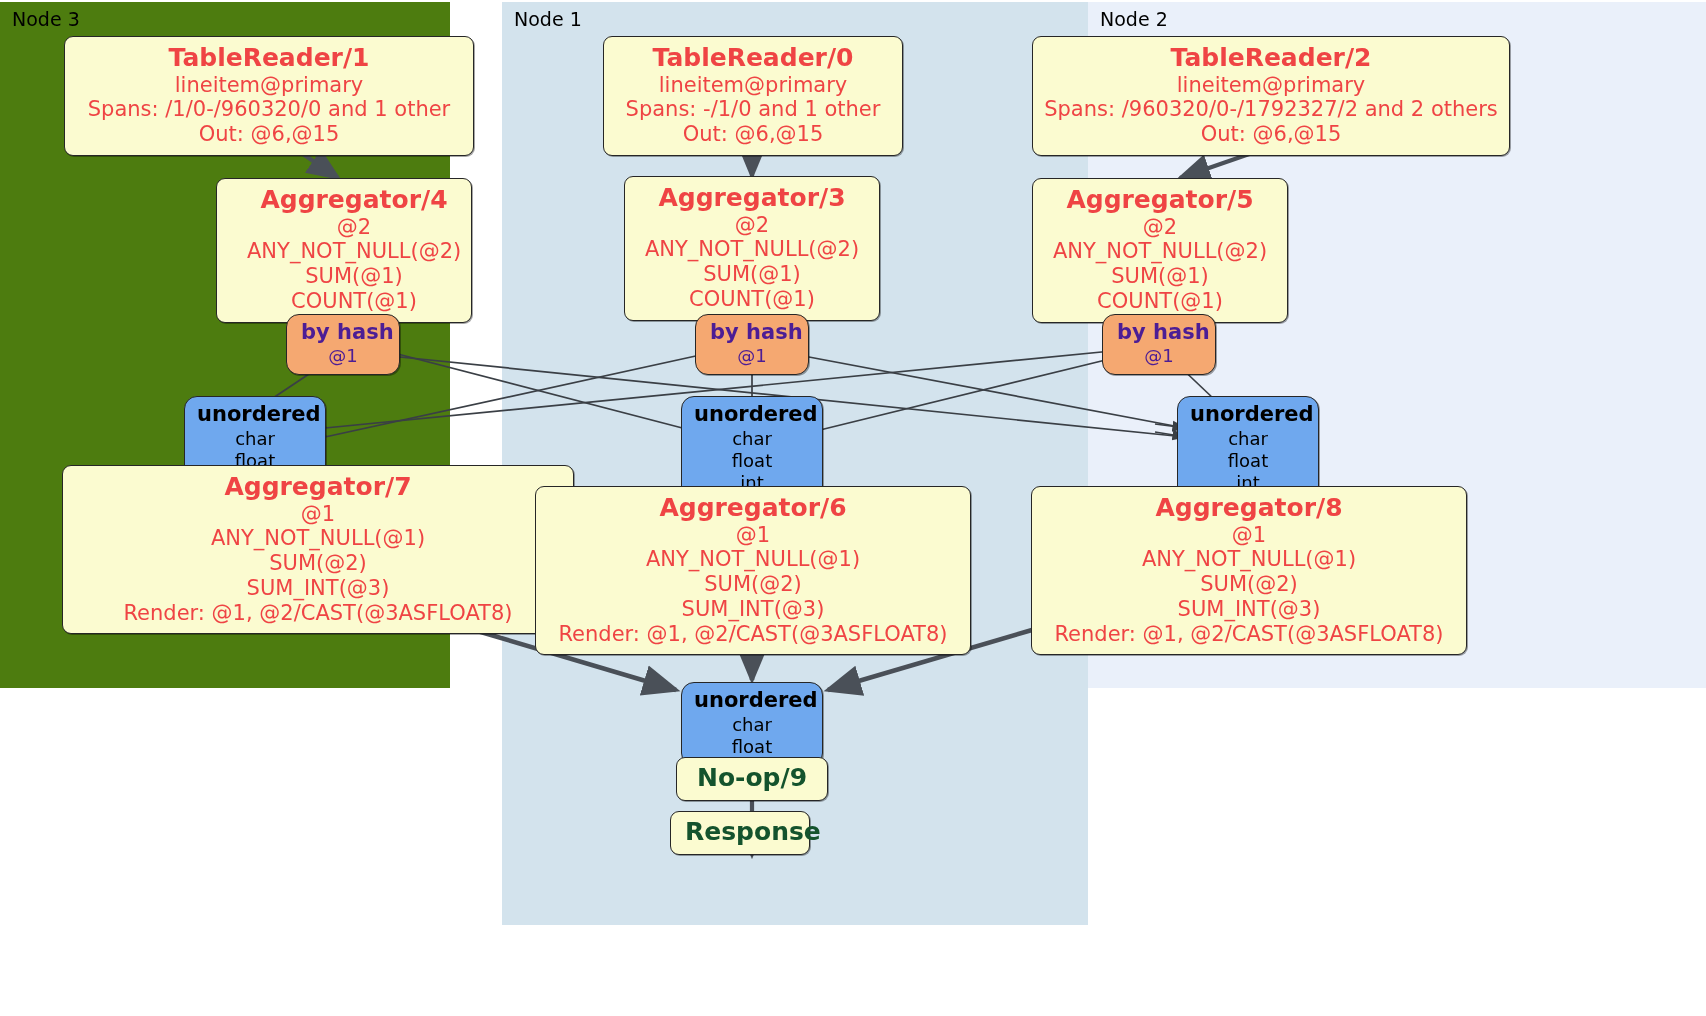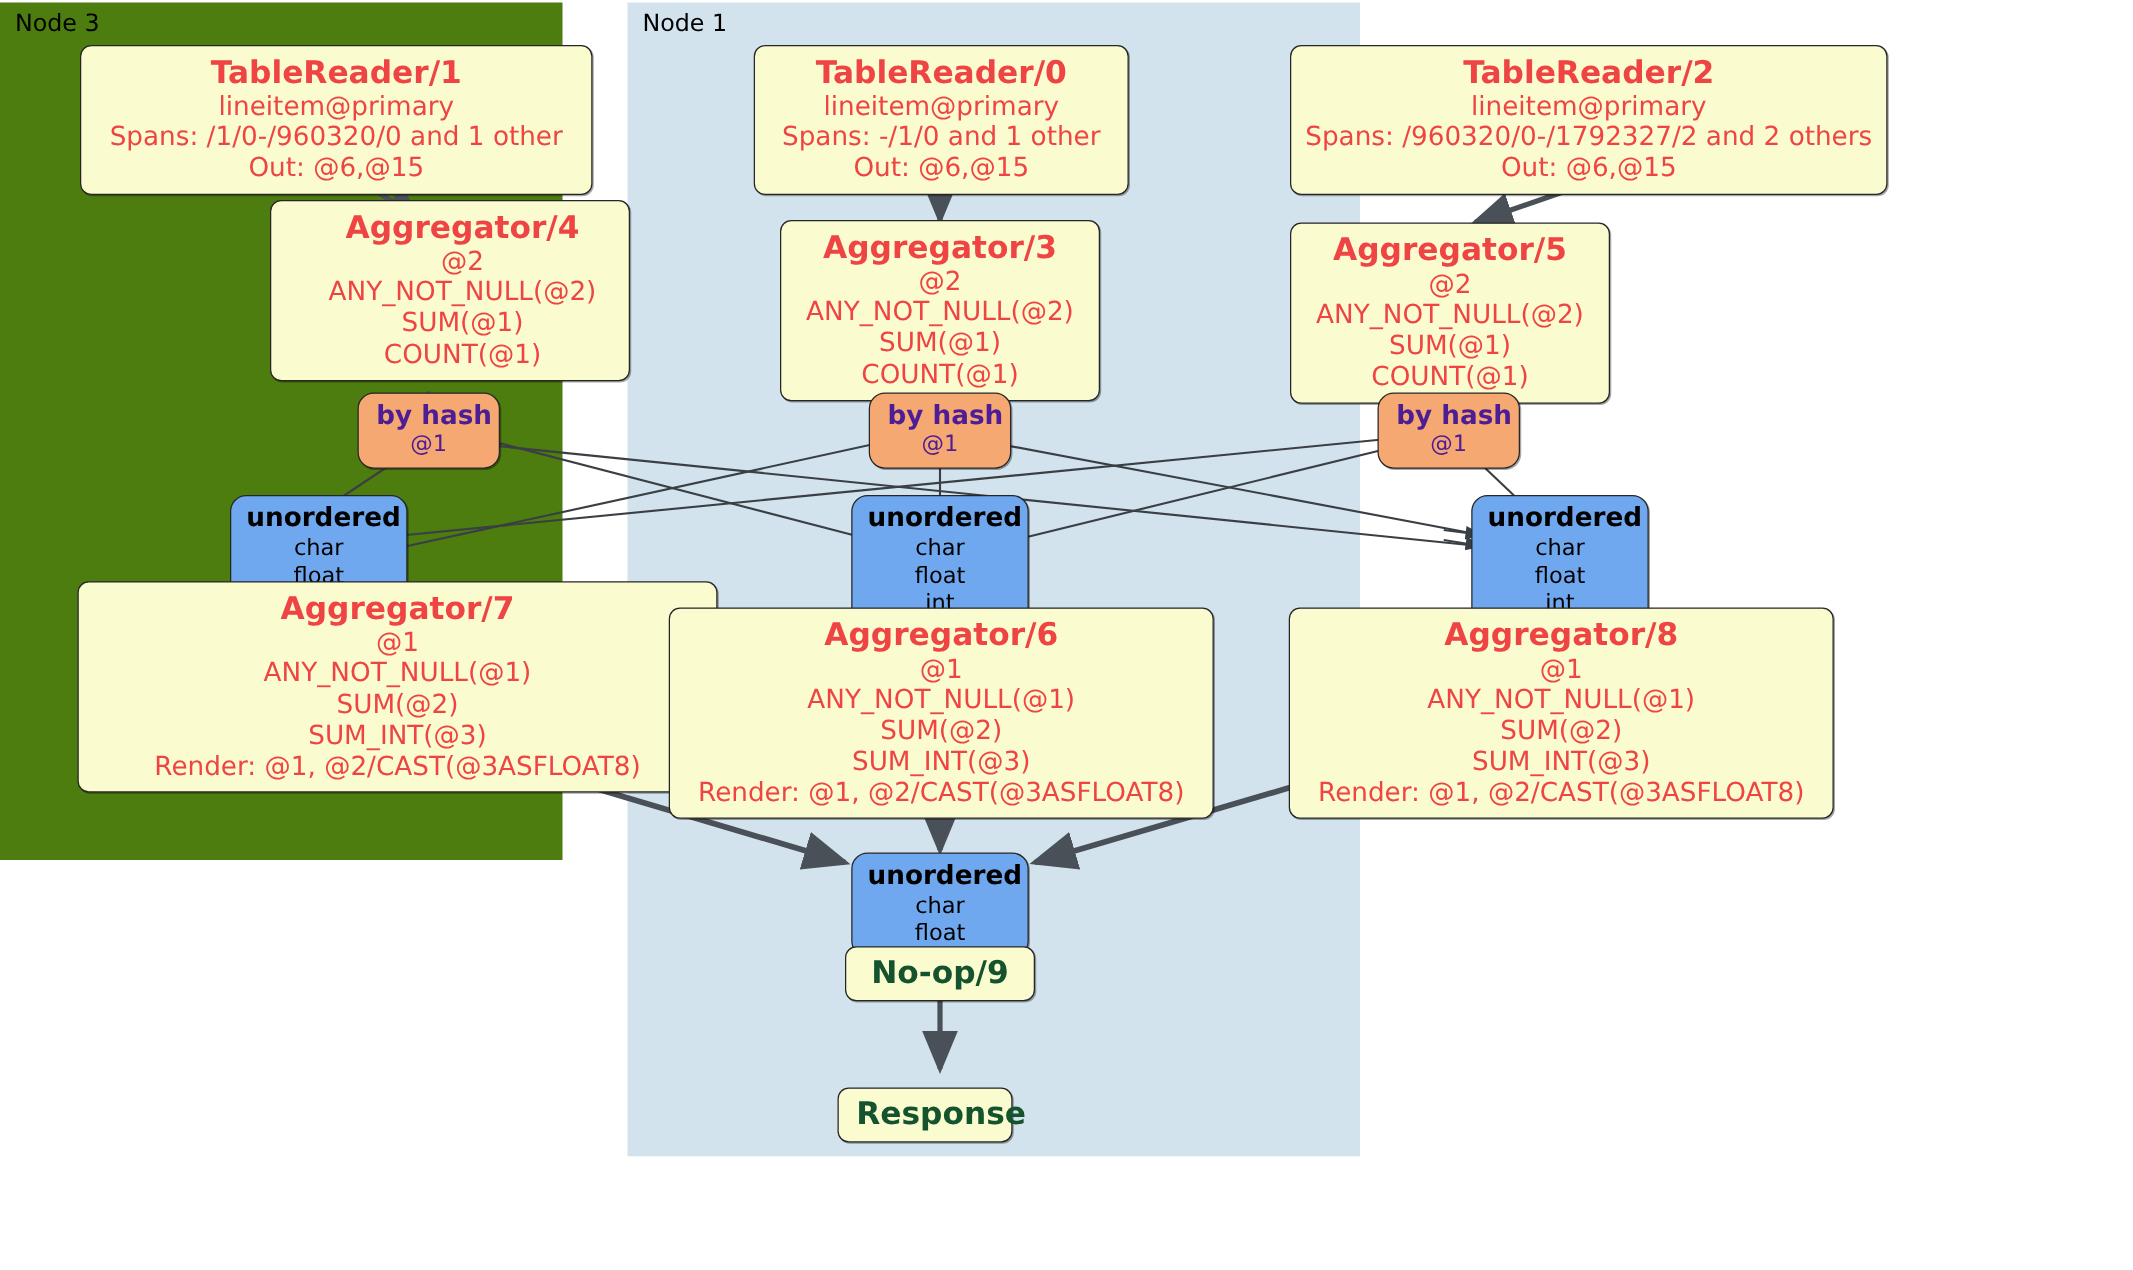--- a/index.html
+++ b/index.html
@@ -136,20 +136,23 @@
 <div id="canvas">
 
   <div class="panel" style="left:0px; top:2px; width:450px; height:686px; background:#4d7c0f;">
     <span class="panel-label">Node 3</span>
   </div>
 
   <div class="panel" style="left:502px; top:2px; width:586px; height:923px; background:#d3e3ed;">
     <span class="panel-label">Node 1</span>
   </div>
 
+  <div class="panel" style="left:1088px; top:2px; width:618px; height:686px; background:#eaf0fa;">
+    <span class="panel-label">Node 2</span>
+  </div>
 
   <svg id="edges" viewBox="0 0 1706 1016" xmlns="http://www.w3.org/2000/svg">
     <defs>
       <marker id="ah" markerWidth="10" markerHeight="10" refX="7.2" refY="4" orient="auto" markerUnits="strokeWidth">
         <path d="M0,0.6 L8.2,4 L0,7.4 z" fill="#4a5058"></path>
       </marker>
       <marker id="ah-thin" markerWidth="11" markerHeight="11" refX="8" refY="4.2" orient="auto" markerUnits="strokeWidth">
         <path d="M0,1 L8.6,4.2 L0,7.4 z" fill="#3a3f45"></path>
       </marker>
     </defs>
@@ -225,21 +228,21 @@
     <div class="ln">Out: @6,@15</div>
   </div>
 
   <div class="proc" style="left:1032px; top:36px; width:478px;">
     <div class="ttl">TableReader/2</div>
     <div class="ln">lineitem@primary</div>
     <div class="ln">Spans: /960320/0-/1792327/2 and 2 others</div>
     <div class="ln">Out: @6,@15</div>
   </div>
 
-  <div class="proc" style="left:216px; top:160px; width:288px;padding-left:30px;">
+  <div class="proc" style="left:216px; top:178px; width:256px;padding-left:30px;">
     <div class="ttl">Aggregator/4</div>
     <div class="ln">@2</div>
     <div class="ln">ANY_NOT_NULL(@2)</div>
     <div class="ln">SUM(@1)</div>
     <div class="ln">COUNT(@1)</div>
   </div>
 
   <div class="proc" style="left:624px; top:176px; width:256px;">
     <div class="ttl">Aggregator/3</div>
     <div class="ln">@2</div>
@@ -322,17 +325,17 @@
   <div class="sync" style="left:681px; top:682px; width:142px;">
     <div class="ttl">unordered</div>
     <div class="ln">char</div>
     <div class="ln">float</div>
   </div>
 
   <div class="term" style="left:676px; top:757px; width:152px;">
     <div class="ttl">No-op/9</div>
   </div>
 
-  <div class="term" style="left:670px; top:870px; width:140px;">
+  <div class="term" style="left:670px; top:811px; width:140px;">
     <div class="ttl">Response</div>
   </div>
 
 </div>
 
 </body></html>

